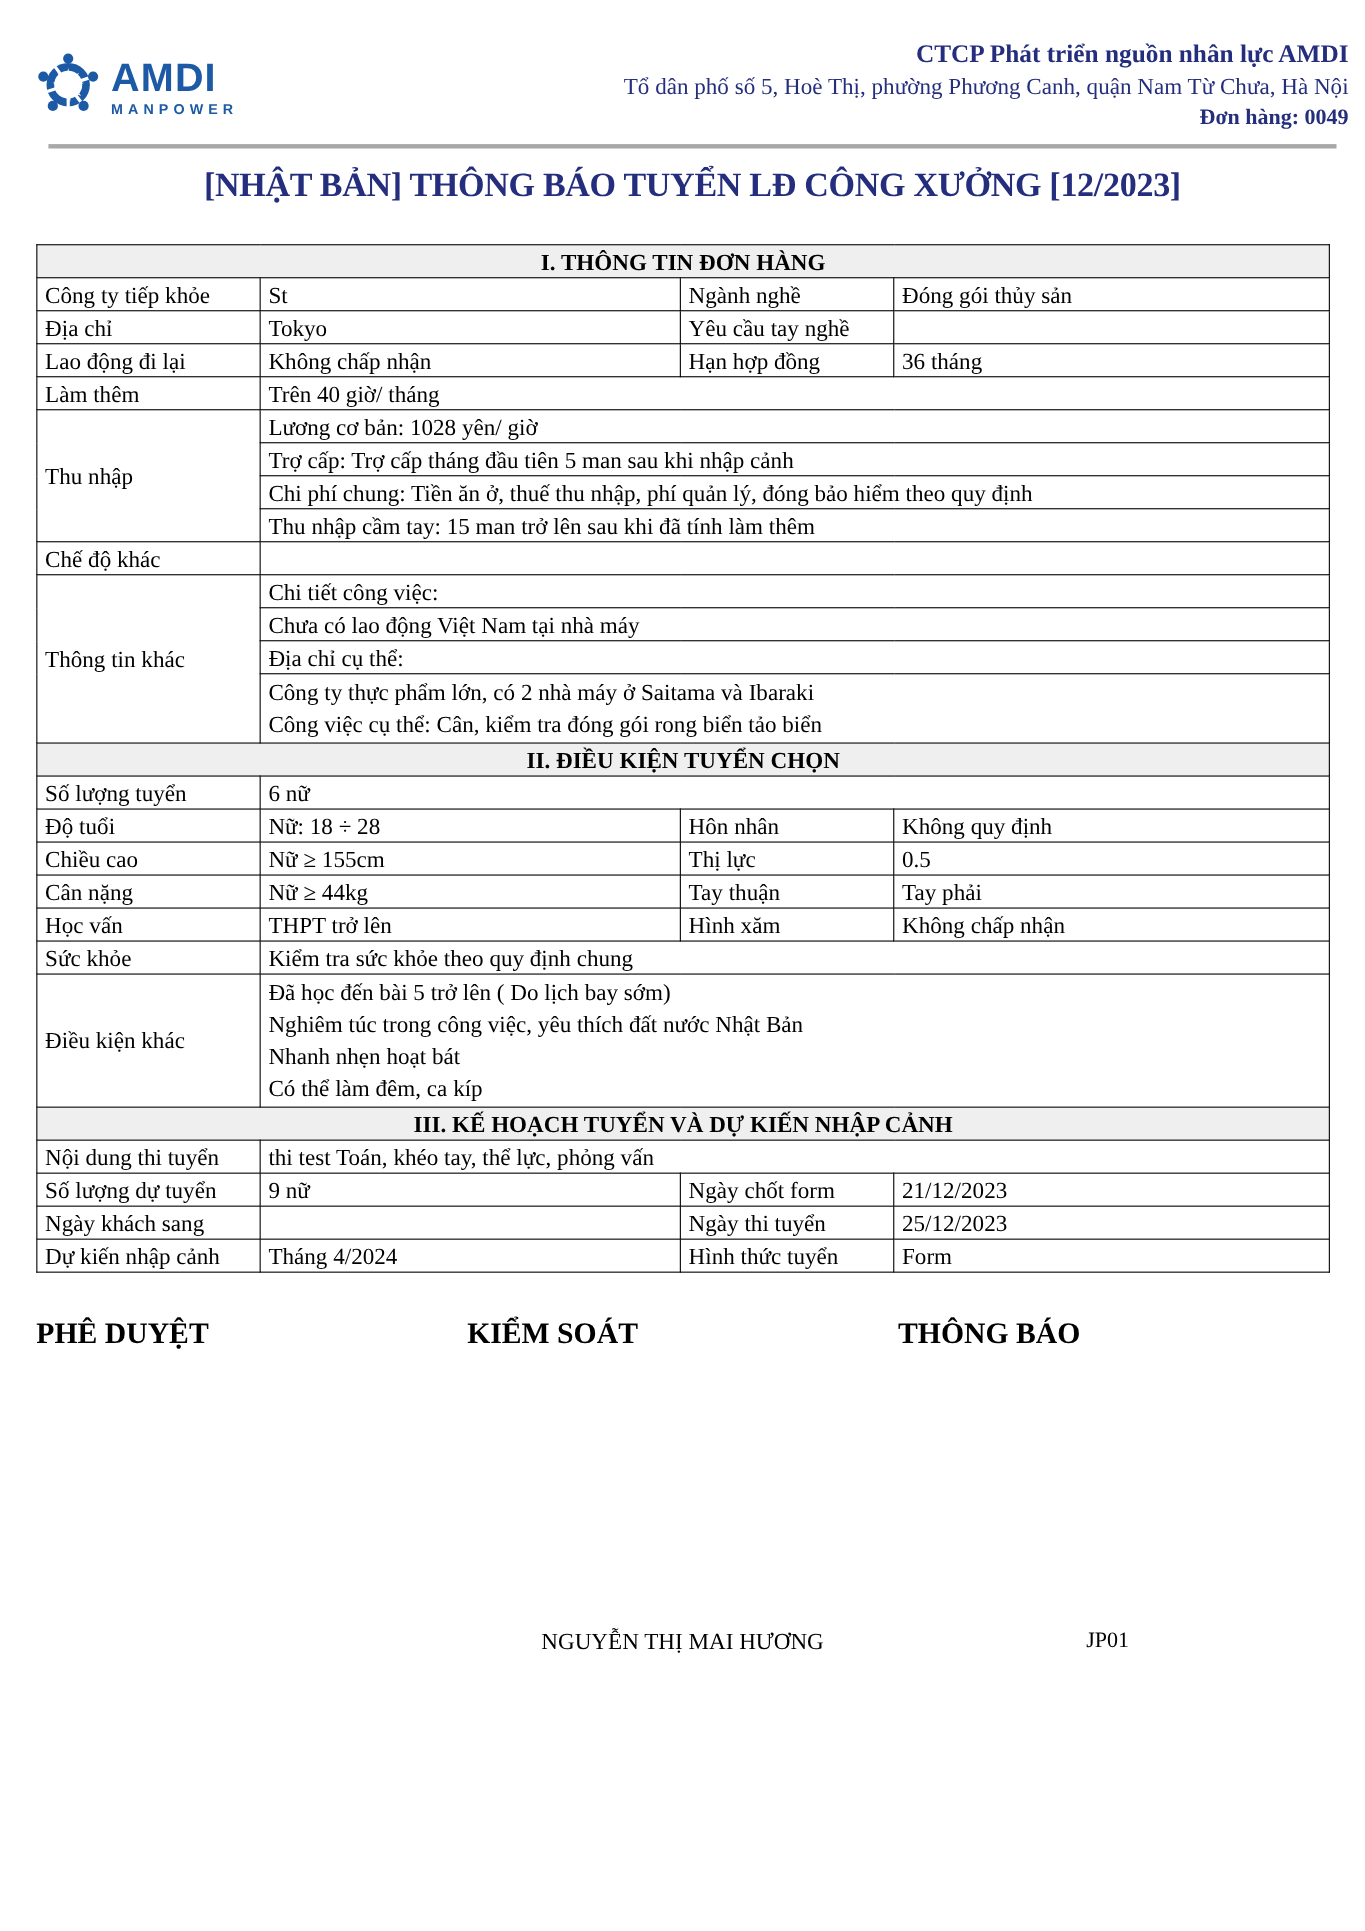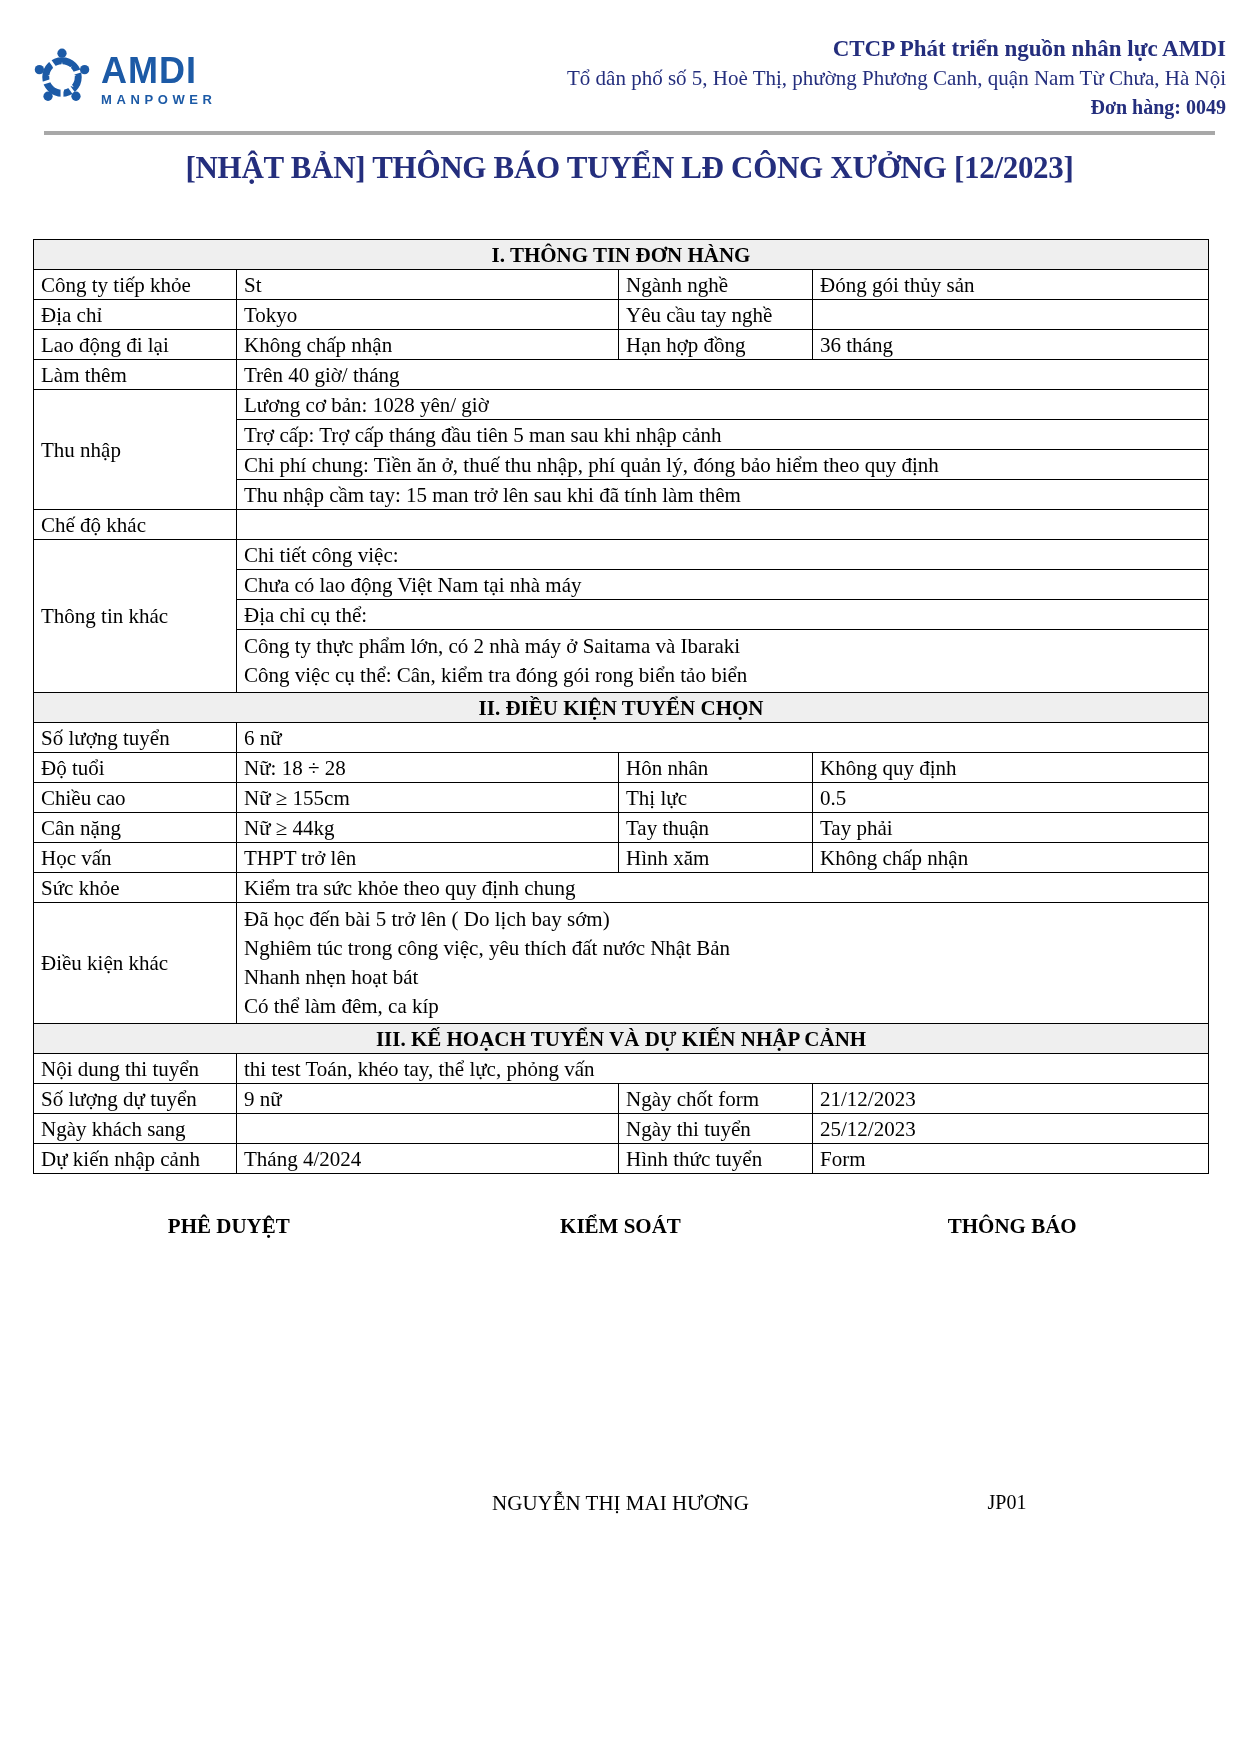--- a/index.html
+++ b/index.html
@@ -38,21 +38,21 @@
     font-size: 31px; font-weight: bold; color: #242e7d;
     letter-spacing: -0.3px;
     margin: 15px 0 0 0;
   }
 
   
   table.doc {
     width: 1175px;
     border-collapse: collapse;
     table-layout: fixed;
-    margin-top: 53px;
+    margin-top: 36px;
   }
   .doc td, .doc th {
     border: 1.5px solid #000;
     font-size: 21px;
     font-weight: normal;
     text-align: left;
     vertical-align: middle;
     padding: 1px 7px;
     height: 30px;
     line-height: 26px;
@@ -65,21 +65,21 @@
     height: 30px;
   }
   .doc td.multi {
     white-space: pre-line;
     line-height: 29px;
     padding: 2px 7px;
   }
 
   
   .sig-row { display: flex; margin-top: 40px; width: 1175px; }
-  .sig { flex: 1; text-align: center; font-size: 21px; font-weight: bold; }
+  .sig { flex: 1; text-align: left; font-size: 27px; font-weight: bold; }
 
   .name-row { position: relative; margin-top: 252px; width: 1175px; height: 30px; }
   .sign-name {
     position: absolute; left: 0; width: 100%;
     text-align: center; font-size: 21px;
   }
   .sign-code {
     position: absolute; left: 899px; width: 150px;
     text-align: center; font-size: 20px;
   }

